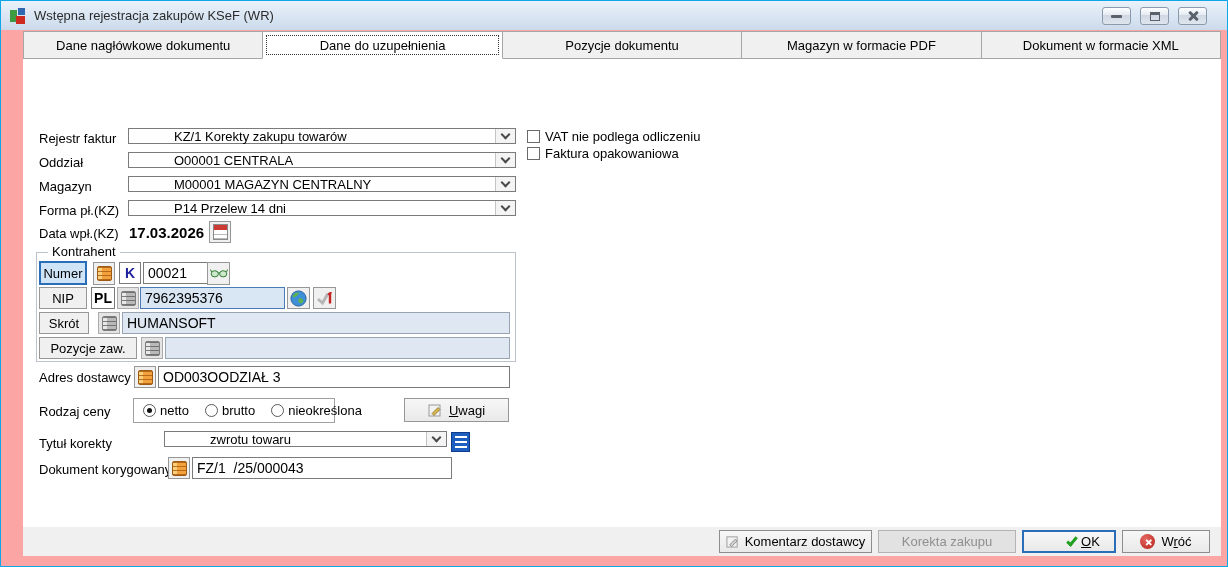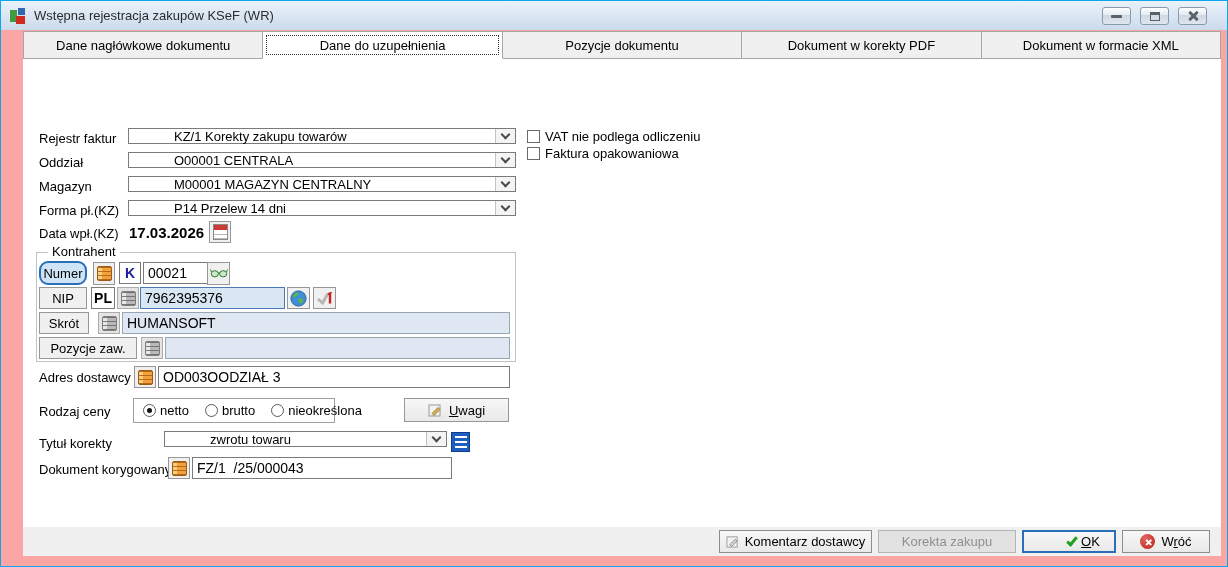--- a/index.html
+++ b/index.html
@@ -124,21 +124,21 @@
           <span>Dane nagłówkowe dokumentu</span>
         </div>
       <div class="tab active">
           <span class="focus-ring"></span>
           <span>Dane do uzupełnienia</span>
         </div>
       <div class="tab">
           <span>Pozycje dokumentu</span>
         </div>
       <div class="tab">
-          <span>Dokument w korekty PDF</span>
+          <span>Magazyn w formacie PDF</span>
         </div>
       <div class="tab">
           <span>Dokument w formacie XML</span>
         </div>
     </div>
 
     <div class="page">
 
       <span class="lbl" style="left:16px; top:72px;">Rejestr faktur</span>
       <div class="combo" style="left:105px; top:69px; width:388px;">
@@ -184,21 +184,21 @@
       </div>
       <div class="checkrow" style="left:504px; top:87px;">
         <span class="checkbox"></span>
         <span>Faktura opakowaniowa</span>
       </div>
 
       <div class="group" style="left:13px; top:193px; width:480px; height:110px;">
         <span class="legend">Kontrahent</span>
       </div>
 
-      <div class="btn btn-focus" style="left:16px; top:202px; width:48px; height:24px;border-radius:9px;">
+      <div class="btn btn-focus" style="left:16px; top:202px; width:48px; height:24px;">
           <span>Numer</span>
         </div>
       <span class="icon-btn" style="left:70px; top:203px; width:22px; height:23px;">
           <span class="kart"></span>
         </span>
       <span class="box" style="left:96px; top:203px; width:22px; justify-content:center; font-weight:bold; color:#20209c;">K</span>
       <span class="box" style="left:120px; top:203px; width:68px;">00021</span>
       <span class="icon-btn" style="left:184px; top:203px; height:23px;">
         <svg width="18" height="11" viewBox="0 0 18 11">
           <path d="M1.5 4 L0.5 1.5 M16.5 4 L17.5 1.5" stroke="#2f7d2f" stroke-width="1" fill="none"></path>

